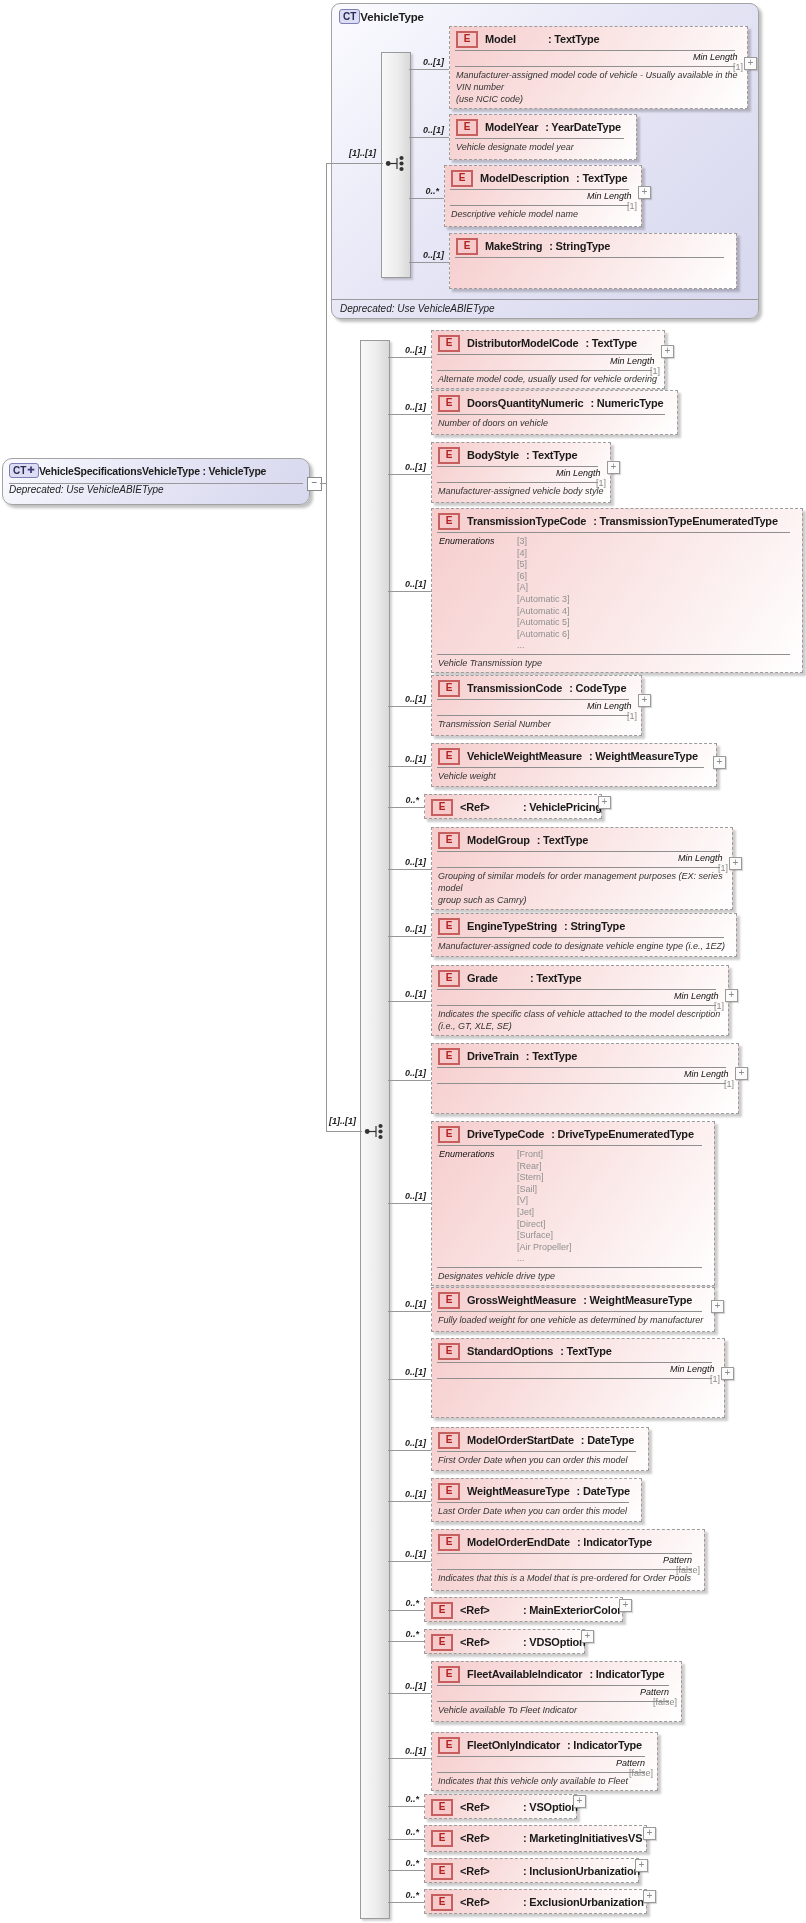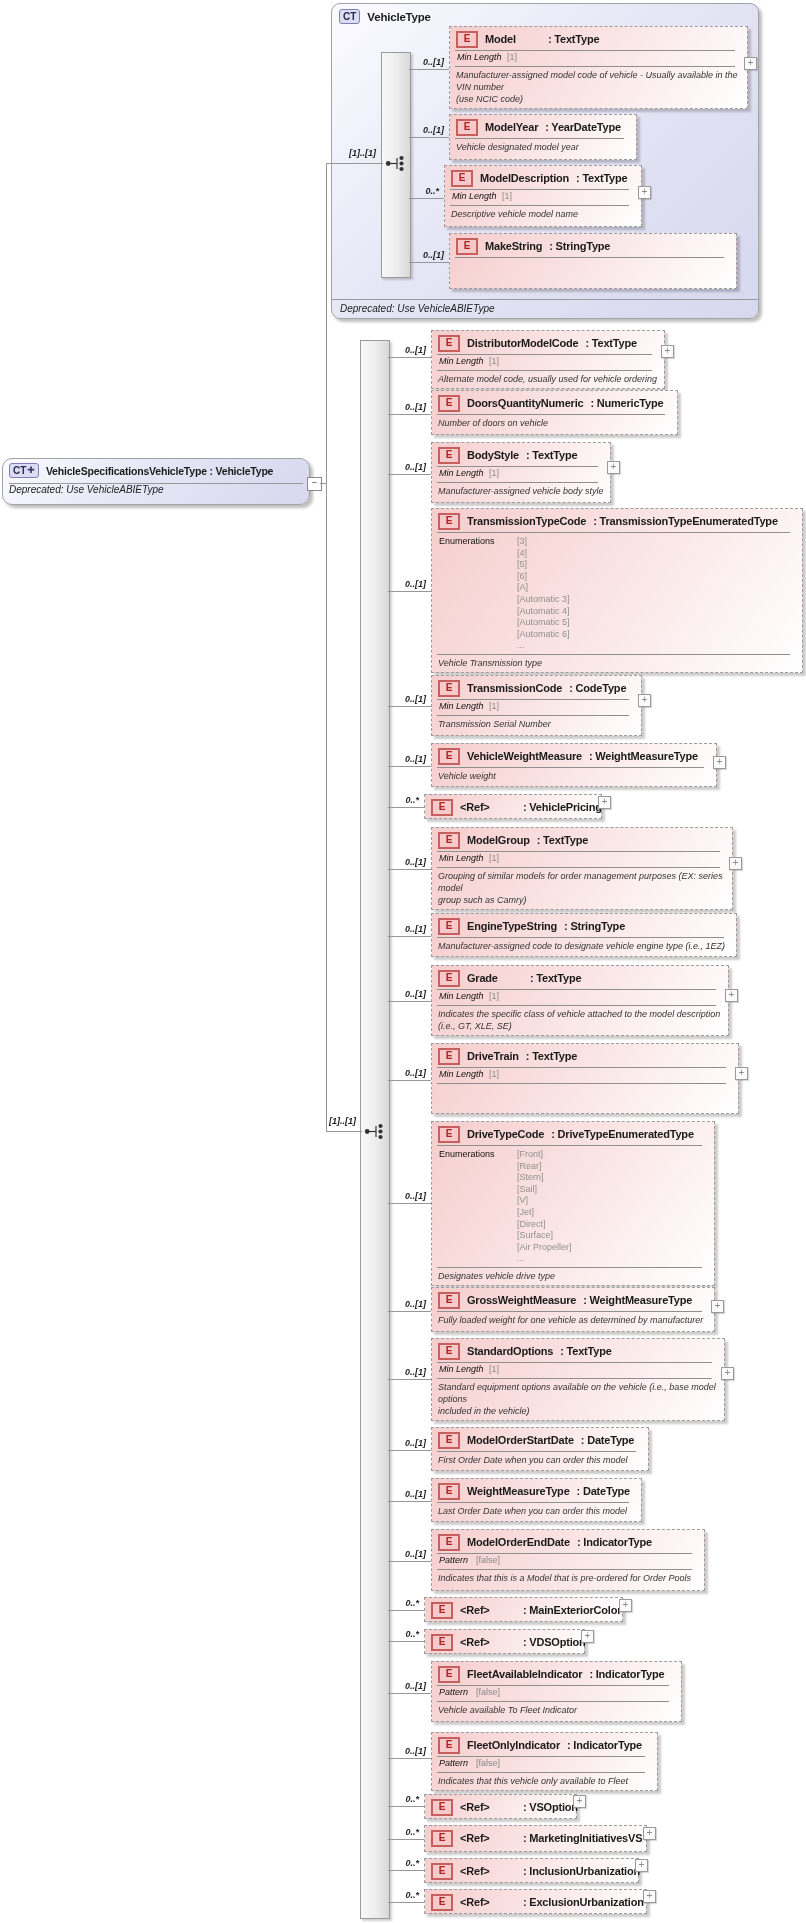--- a/index.html
+++ b/index.html
@@ -10,47 +10,47 @@
   .hline{height:1px;} .vline{width:1px;}
   
   .seq-bar{position:absolute;border:1px solid #9a9a9a;
            background:linear-gradient(to right,#f8f8f8 0%,#ededed 55%,#d8d8d8 100%);
            box-shadow:2px 2px 2px rgba(0,0,0,0.18);}
   .seq-icon{position:absolute;}
   
   .ct-box{position:absolute;border:1px solid #a3a3a3;border-radius:9px;
           background:linear-gradient(135deg,#fbfbff 0%,#e6e6f6 45%,#d7d7ee 100%);
           box-shadow:3px 3px 3px rgba(0,0,0,0.25);}
-  .ct-head{display:flex;align-items:center;gap:7px;padding:5px 8px 3px 7px;}
+  .ct-head{display:flex;align-items:center;padding:5px 8px 3px 7px;}
   .ct-badge{border:1px solid #7d7db8;border-radius:3px;background:#dcdcf2;color:#2a2a55;
             font-weight:bold;font-size:10px;padding:0 3px;height:13px;line-height:13px;
             display:inline-flex;align-items:center;}
   .ct-badge .plus{color:#3c3c78;font-size:9px;margin-left:1px;line-height:13px;}
   .ct-title{font-weight:bold;font-size:11px;letter-spacing:-0.2px;color:#1c1c1c;white-space:nowrap;}
   .ct-dep{position:absolute;left:0;right:0;bottom:0;border-top:1px solid #9a9a9a;
           font-style:italic;font-size:10px;color:#222;padding:3px 8px 4px 8px;white-space:nowrap;}
   .root-sep{position:absolute;left:6px;right:6px;height:1px;background:#9a9a9a;}
   
   .el-box{position:absolute;border:1px dashed #9c9c9c;
           background:linear-gradient(125deg,#f6cdcd 0%,#fae3e3 45%,#ffffff 100%);
           box-shadow:3px 3px 2px rgba(0,0,0,0.2);}
   .el-head{display:flex;align-items:center;gap:7px;height:22px;padding:1px 6px 0 6px;}
   .e-badge{flex:0 0 auto;width:18px;height:13px;border:2px solid #c75f5f;background:#f6caca;
            color:#b22020;font-weight:bold;font-size:10px;display:flex;align-items:center;
            justify-content:center;line-height:12px;}
   .el-name{font-weight:bold;font-size:11px;letter-spacing:-0.2px;color:#1a1a1a;white-space:nowrap;}
   .el-name.short{display:inline-block;min-width:56px;}
   .el-type{font-weight:bold;font-size:11px;letter-spacing:-0.2px;color:#1a1a1a;white-space:nowrap;}
   .sep{height:1px;background:#8f8f8f;margin:0 12px 0 5px;}
-  .facet-row{display:flex;align-items:flex-start;font-size:9px;padding:1px 4px 1px 7px;height:13px;}
+  .facet-row{display:flex;align-items:flex-end;font-size:9px;padding:1px 4px 1px 7px;height:13px;flex-direction:column;}
   .facet-label{font-style:italic;color:#111;display:inline-block;}
   .facet-label.w-minlen{width:50px;} .facet-label.w-pattern{width:37px;}
   .facet-val{color:#8a8a8a;}
   .enum-block{display:flex;padding:3px 4px 2px 7px;font-size:9px;}
-  .enum-label{color:#111;flex:0 0 78px;}
+  .enum-label{font-style:italic;color:#111;flex:0 0 78px;}
   .enum-vals{color:#909090;line-height:11.6px;white-space:pre-line;}
   .el-desc{font-style:italic;font-size:9px;color:#333;line-height:12px;
            padding:2px 4px 3px 6px;white-space:pre-line;}
   
   .plus-btn{position:absolute;width:11px;height:11px;border:1px solid #9a9a9a;background:#fbfbfb;
             color:#8a8a8a;font-size:10px;line-height:9px;text-align:center;
             box-shadow:1px 1px 1px rgba(0,0,0,0.15);}
   .collapse-box{position:absolute;width:13px;height:12px;border:1px solid #8a8a8a;background:#fff;
             color:#555;font-size:10px;line-height:10px;text-align:center;}
   
@@ -131,21 +131,21 @@
     <div class="plus-btn" style="left: 744px; top: 57px;">+</div>
     <div class="hline" style="left: 409px; width: 42px; top: 137px;"></div>
     <div class="card-label" style="left: 407px; width: 37px; top: 125px;">0..[1]</div>
     <div class="el-box" style="left: 449px; top: 114px; width: 186px; min-height: 44px;">
       <div class="el-head">
         <div class="e-badge">E</div>
         <span class="el-name">ModelYear</span>
         <span class="el-type">: YearDateType</span>
       </div>
       <div class="sep"></div>
-      <div class="el-desc">Vehicle designated model year</div>
+      <div class="el-desc">Vehicle designate model year</div>
     </div>
     <div class="hline" style="left: 409px; width: 37px; top: 198px;"></div>
     <div class="card-label" style="left: 407px; width: 32px; top: 186px;">0..*</div>
     <div class="el-box" style="left: 444px; top: 165px; width: 196px; min-height: 60px;">
       <div class="el-head">
         <div class="e-badge">E</div>
         <span class="el-name">ModelDescription</span>
         <span class="el-type">: TextType</span>
       </div>
       <div class="sep"></div>
@@ -384,23 +384,20 @@
         <div class="e-badge">E</div>
         <span class="el-name">StandardOptions</span>
         <span class="el-type">: TextType</span>
       </div>
       <div class="sep"></div>
       <div class="facet-row">
         <span class="facet-label w-minlen">Min Length</span>
         <span class="facet-val">[1]</span>
       </div>
       <div class="sep"></div>
-      <div class="el-desc">Standard equipment options available on the vehicle (i.e., base model
-options
-included in the vehicle)</div>
     </div>
     <div class="plus-btn" style="left: 721px; top: 1367px;">+</div>
     <div class="hline" style="left: 388px; width: 45px; top: 1450px;"></div>
     <div class="card-label" style="left: 386px; width: 40px; top: 1438px;">0..[1]</div>
     <div class="el-box" style="left: 431px; top: 1427px; width: 216px; min-height: 42px;">
       <div class="el-head">
         <div class="e-badge">E</div>
         <span class="el-name">ModelOrderStartDate</span>
         <span class="el-type">: DateType</span>
       </div>

